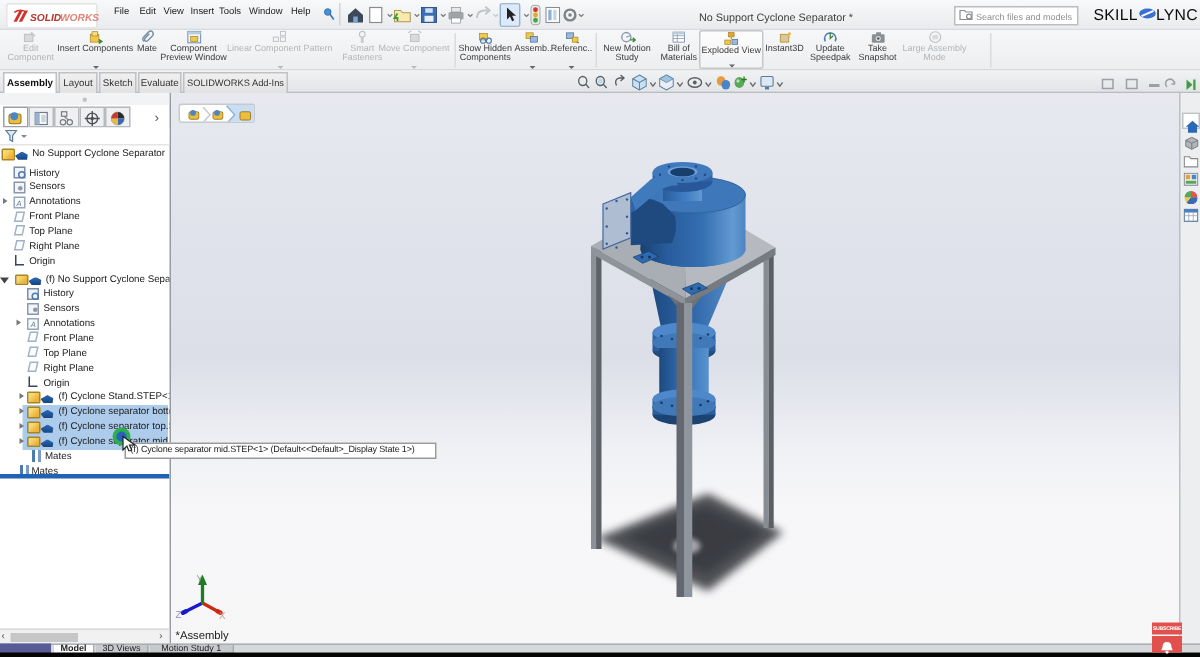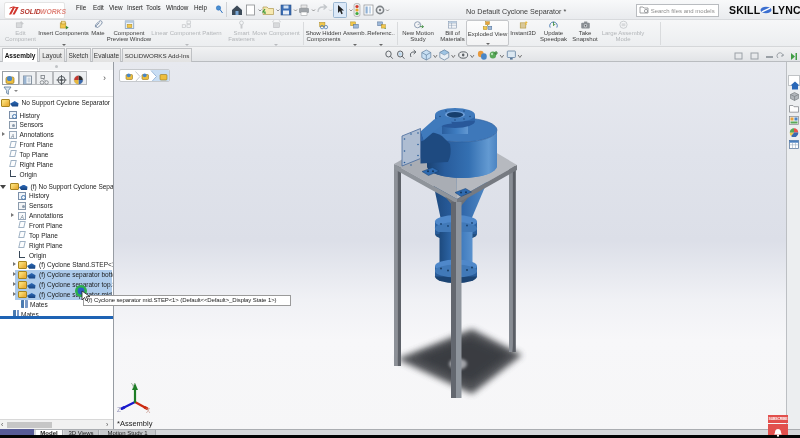--- a/index.html
+++ b/index.html
@@ -6,21 +6,21 @@
 html,body{width:800px;height:438px;overflow:hidden;}
 body{font-family:"Liberation Sans",sans-serif;position:relative;background:#fff;}
 #app{position:absolute;left:0;top:0;width:800px;height:438px;overflow:hidden;}
 .abs{position:absolute;}
 
 #menubar{position:absolute;left:0;top:0;width:800px;height:20px;background:linear-gradient(#f8f9fa,#e9ebee);border-bottom:1px solid #d8dadd;}
 #logo{position:absolute;left:4px;top:2px;width:61px;height:17px;background:#fff;border:1px solid #e4e4e4;border-radius:2px;}
 .menu{position:absolute;top:4px;font-size:6.3px;color:#222;}
 #title{position:absolute;top:7px;left:466px;font-size:7.2px;color:#3c3c3c;}
 #searchbox{position:absolute;left:636px;top:4px;width:83px;height:13px;background:#fff;border:1px solid #b9bcc0;font-size:6px;color:#8f8f8f;line-height:11px;white-space:nowrap;overflow:hidden;}
-#sklogo{position:absolute;left:729px;top:4px;font-size:10.5px;font-weight:bold;color:#0a0a0a;letter-spacing:0.2px;white-space:nowrap;}
+#sklogo{position:absolute;left:729px;top:4px;font-size:10.5px;font-weight:normal;color:#0a0a0a;letter-spacing:0.2px;white-space:nowrap;}
 
 #ribbon{position:absolute;left:0;top:20px;width:800px;height:27px;background:linear-gradient(#f6f7f8,#eceef0);border-bottom:1px solid #d5d7d9;}
 .rbtn{position:absolute;top:0;height:26px;text-align:center;font-size:6px;line-height:6.4px;color:#3c3c3c;white-space:nowrap;}
 .rbtn.dis{color:#b3b6b9;}
 .ric{display:block;margin:0 auto;width:11px;height:9.5px;}
 .rdrop{position:absolute;bottom:0px;left:50%;margin-left:-2px;width:0;height:0;border-left:2px solid transparent;border-right:2px solid transparent;border-top:2.5px solid #666;}
 .rsep{position:absolute;top:2px;width:1px;height:23px;background:#d9dbdd;}
 
 #tabrow{position:absolute;left:0;top:47px;width:800px;height:15px;background:linear-gradient(#f1f2f3,#e2e4e7);border-bottom:1px solid #b9bcc0;}
 .tab{position:absolute;top:1px;height:14px;font-size:6.5px;line-height:13px;text-align:center;color:#333;background:linear-gradient(#f0f0f0,#e2e2e2);border:1px solid #bfc1c4;border-bottom:none;}
@@ -129,21 +129,21 @@
         <circle cx="145" cy="13.5" r="1.6" fill="#3faa3f"></circle>
 
     <rect x="152" y="5" width="9" height="10" fill="#fff" stroke="#8a8d90" stroke-width="0.7"></rect>
     <rect x="153.5" y="6.5" width="2.2" height="7" fill="#8fb0d4"></rect>
         <rect x="156.8" y="6.5" width="2.2" height="7" fill="#c4d6e8"></rect>
 
     <circle cx="168" cy="10" r="3.6" fill="none" stroke="#7e8387" stroke-width="1.6"></circle>
     <circle cx="168" cy="10" r="1.2" fill="#7e8387"></circle>
     <path d="M174,9.5 l1.5,1.5 l1.5,-1.5" fill="none" stroke="#777" stroke-width="0.8"></path>
   </svg>
-  <span id="title">No Default Cyclone Separator *</span>
+  <span id="title">No Support Cyclone Separator *</span>
   <div id="searchbox"><svg width="10" height="9" style="vertical-align:-1px;margin-left:2px">
           <path d="M1,2 h3 l1,1 h4 v5 h-8 z" fill="none" stroke="#8a8d90" stroke-width="0.8"></path>
           <circle cx="7" cy="6" r="1.6" fill="none" stroke="#8a8d90" stroke-width="0.8"></circle>
         </svg> Search files and models</div>
   <div id="sklogo">SKILL<svg width="12" height="8" style="margin:0">
           <ellipse cx="6" cy="4" rx="5.5" ry="3.3" fill="#3b6fd0"></ellipse>
           <path d="M2,5.8 L10,2.2" stroke="#fff" stroke-width="1.3"></path>
         </svg>LYNC</div>
 </div>
 

